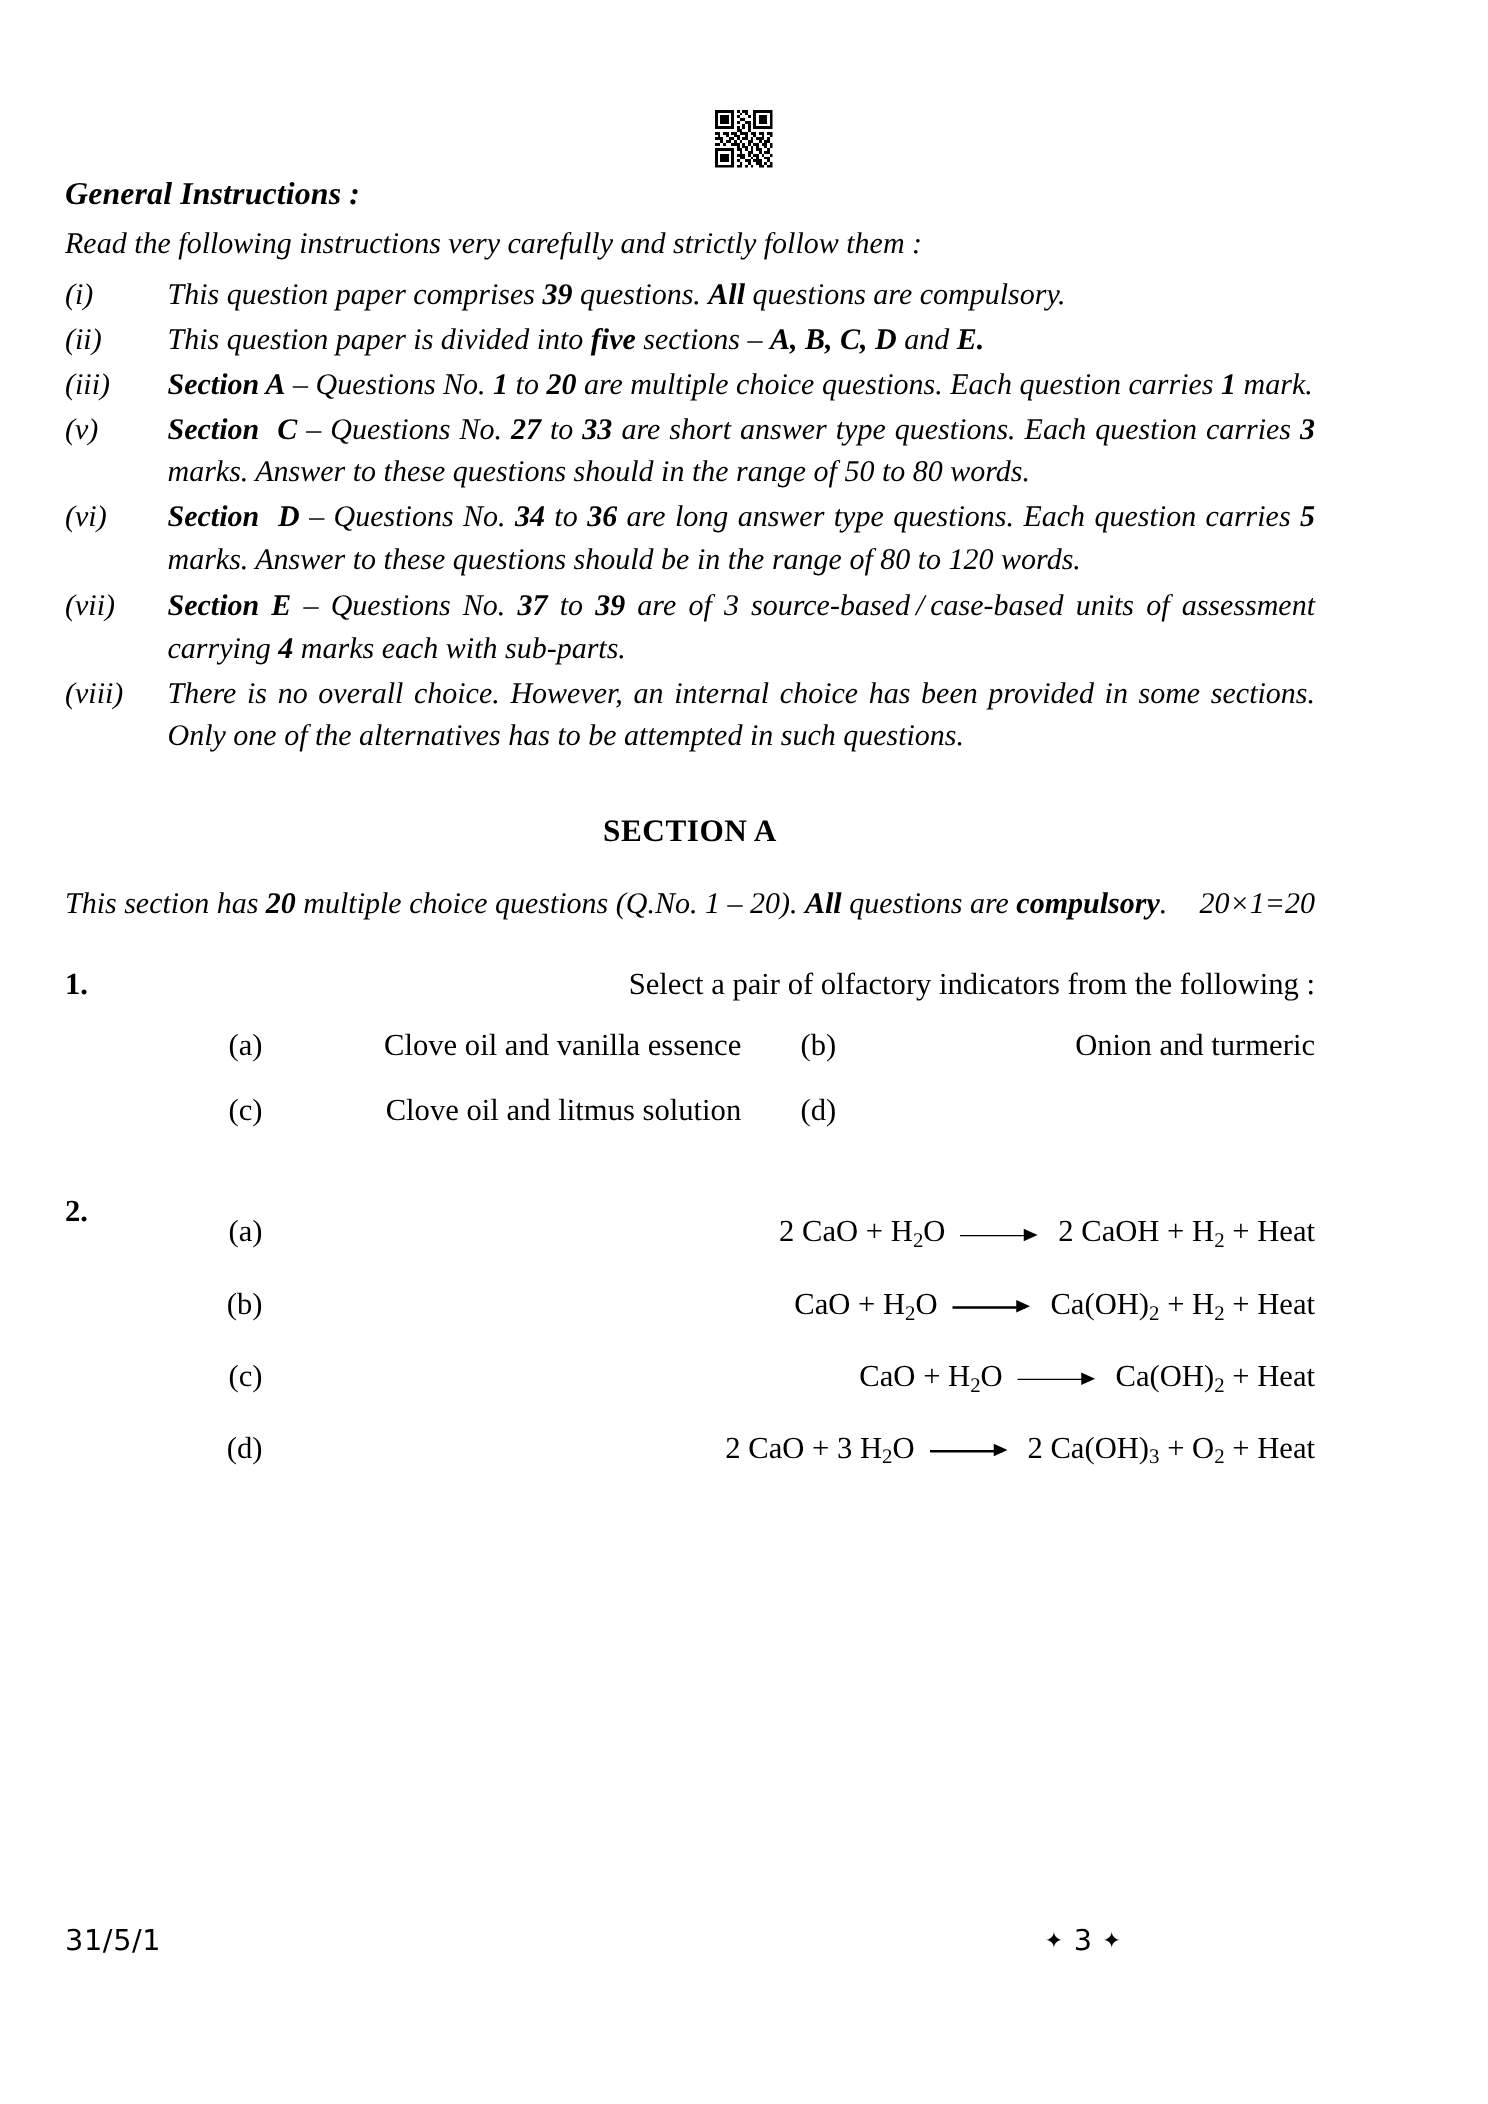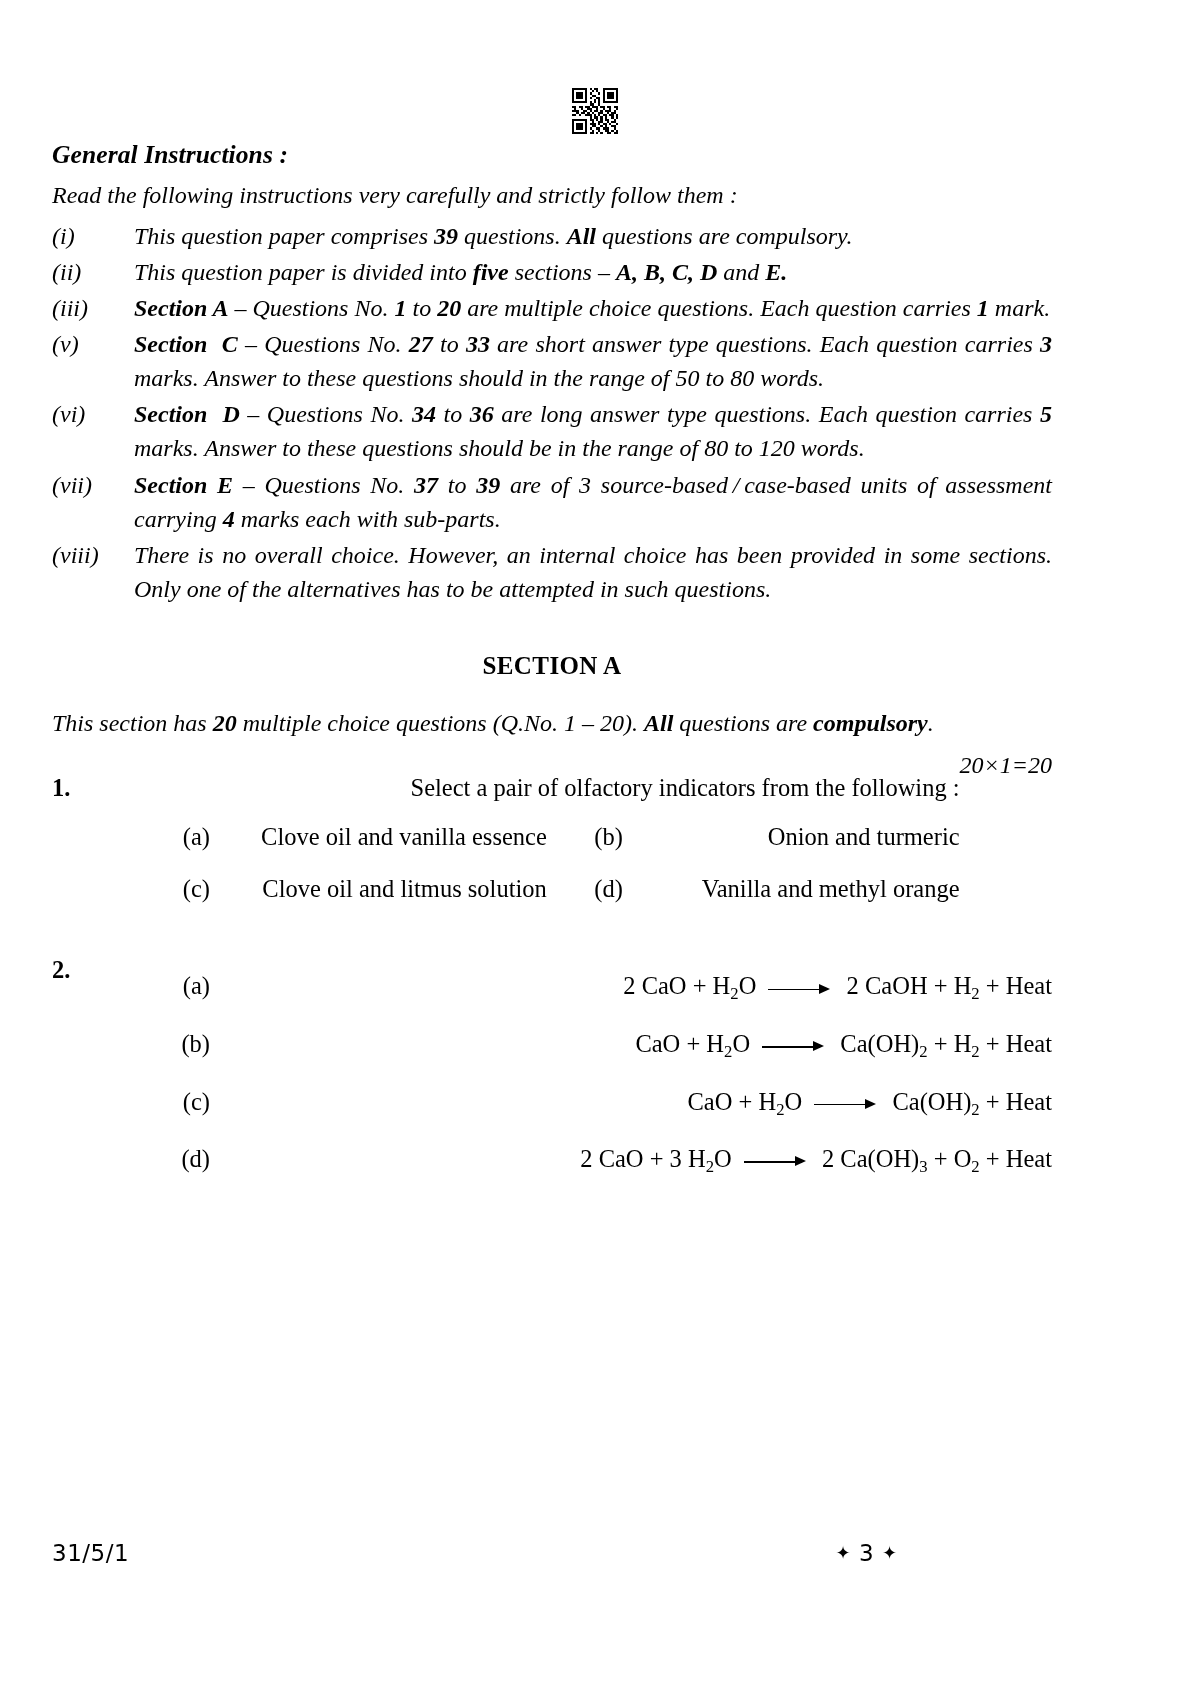--- a/index.html
+++ b/index.html
@@ -92,21 +92,20 @@
   }
   .sec-intro {
     font-style: italic;
     font-size: 24px;
     line-height: 1.42;
     position: relative;
   }
   .sec-intro .marks {
     float: right;
     font-style: italic;
-    margin-top: 42px;
   }
 
   
   .q {
     display: flex;
     margin-top: 30px;
     font-size: 24.5px;
     line-height: 1.45;
   }
   .q .qnum {
@@ -397,21 +396,20 @@
           <div class="opt">
             <span class="olab">(b)</span>
             <span class="otxt">Onion and turmeric</span>
           </div>
           <div class="opt">
             <span class="olab">(c)</span>
             <span class="otxt">Clove oil and litmus solution</span>
           </div>
           <div class="opt">
             <span class="olab">(d)</span>
-            <span class="otxt">Vanilla and methyl orange</span>
           </div>
         </div>
       </div>
     </div>
 
     <div class="q">
       <div class="qnum">2.</div>
       <div class="qbody">
         <div class="opts-1col">
           <div class="opt">

